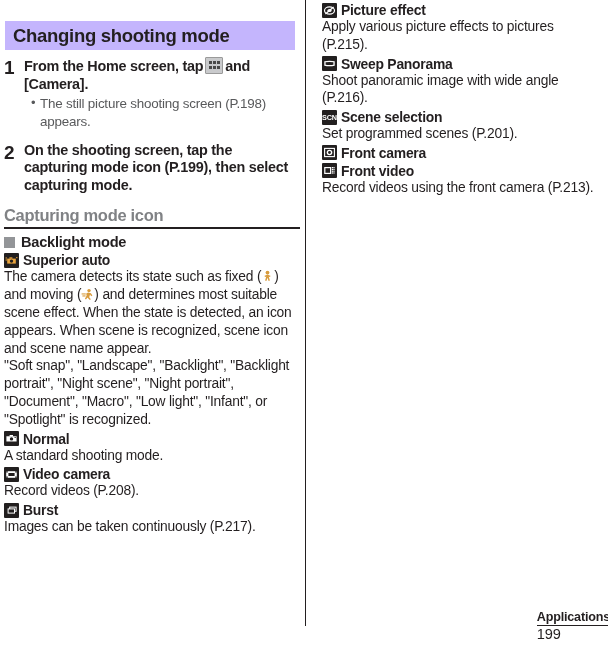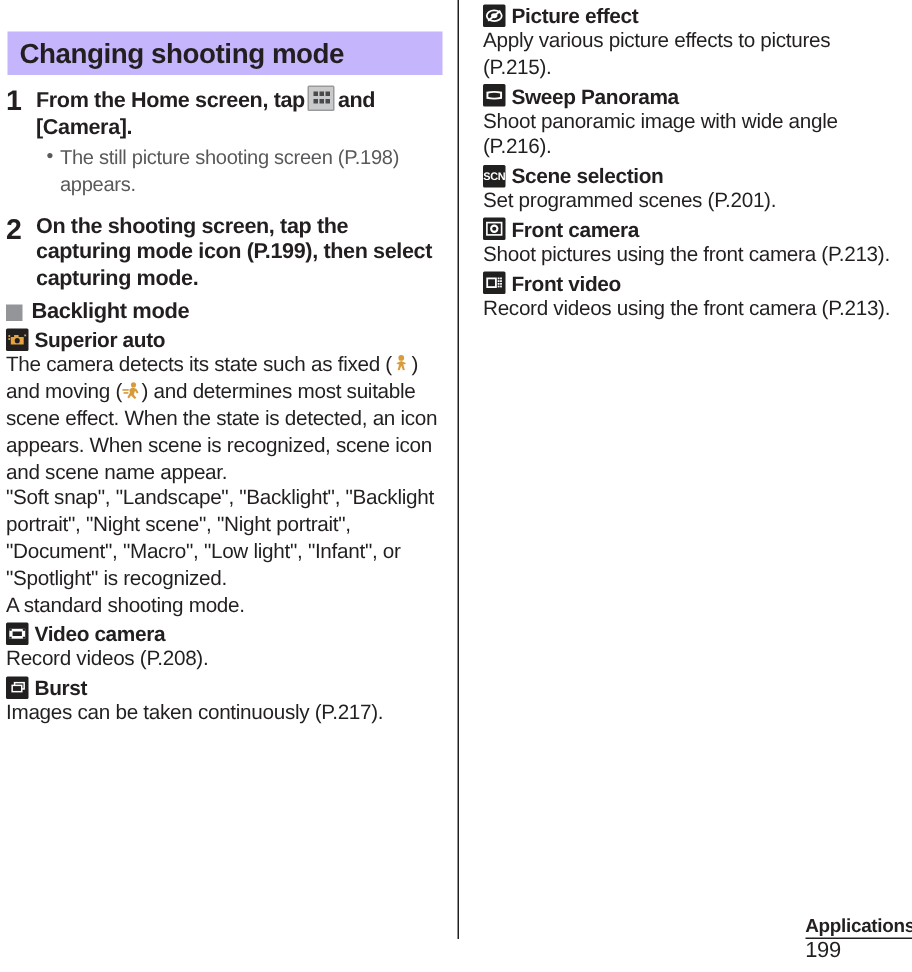--- a/index.html
+++ b/index.html
@@ -264,20 +264,24 @@
       </div>
     </div>
 
     <div class="step" style="margin-top:11px">
       <div class="step-num">2</div>
       <div class="step-body">
         <div class="step-title">On the shooting screen, tap the capturing mode icon (P.199), then select capturing mode.</div>
       </div>
     </div>
 
+    <div class="sub-head">
+      <span class="sh-text">Capturing mode icon</span>
+      <div class="sh-rule"></div>
+    </div>
 
     <div class="sq-head">
       <span class="sq-bullet"></span>
       <span class="sq-label">Backlight mode</span>
     </div>
 
     <div class="icon-row indent">
       <span class="ibox">
         <svg width="13" height="13" viewBox="0 0 13 13">
           <path d="M2.2 4.6h8.6v5.0H2.2z" fill="#e8a33d"></path>
@@ -295,20 +299,31 @@
             <path d="M6.5 4.6 L9.8 6.1 L8.4 7.0 L6.5 6.3 L4.6 7.0 L3.2 6.1 Z" fill="#d89b3c"></path>
             <path d="M5.4 6.0 L4.1 10.6 L5.4 10.9 L6.5 7.8 L7.6 10.9 L8.9 10.6 L7.6 6.0 Z" fill="#d89b3c"></path>
           </svg></span><span>) and moving (</span><span class="pict"><svg width="13" height="13" viewBox="0 0 13 13">
             <circle cx="8.0" cy="2.6" r="1.7" fill="#d89b3c"></circle>
             <path d="M7.2 4.4 L9.9 5.2 L11.4 7.6 L10.2 8.3 L9.0 6.5 L8.2 9.2 L9.9 11.2 L8.8 12.0 L6.4 9.6 L5.0 11.6 L3.9 10.8 L5.6 7.8 L5.2 5.6 Z" fill="#d89b3c"></path>
             <rect x="0.6" y="5.4" width="4.2" height="1.1" fill="#d89b3c"></rect>
             <rect x="1.4" y="7.4" width="3.2" height="1.1" fill="#d89b3c"></rect>
           </svg></span><span>) and determines most suitable scene effect. When the state is detected, an icon appears. When scene is recognized, scene icon and scene name appear.</span></div>
     <div class="desc tight">"Soft snap", "Landscape", "Backlight", "Backlight portrait", "Night scene", "Night portrait", "Document", "Macro", "Low light", "Infant", or "Spotlight" is recognized.</div>
 
+    <div class="icon-row indent">
+      <span class="ibox">
+        <svg width="13" height="13" viewBox="0 0 13 13">
+          <path d="M1.4 4.3h10.2v5.2H1.4z" fill="#ffffff"></path>
+          <path d="M4.6 3.1h3.4v1.3H4.6z" fill="#ffffff"></path>
+          <circle cx="6.5" cy="6.9" r="1.7" fill="#221f1f"></circle>
+          <rect x="9.5" y="4.9" width="1.4" height="0.9" fill="#221f1f"></rect>
+        </svg>
+      </span>
+      <span class="ir-label">Normal</span>
+    </div>
     <div class="desc">A standard shooting mode.</div>
 
     <div class="icon-row indent">
       <span class="ibox">
         <svg width="13" height="13" viewBox="0 0 13 13">
           <rect x="1.2" y="3.2" width="10.6" height="6.6" fill="#ffffff"></rect>
           <rect x="1.2" y="3.2" width="1.6" height="1.3" fill="#221f1f"></rect>
           <rect x="1.2" y="8.5" width="1.6" height="1.3" fill="#221f1f"></rect>
           <rect x="10.2" y="3.2" width="1.6" height="1.3" fill="#221f1f"></rect>
           <rect x="10.2" y="8.5" width="1.6" height="1.3" fill="#221f1f"></rect>
@@ -370,21 +385,20 @@
     <div class="icon-row">
       <span class="ibox">
         <svg width="13" height="13" viewBox="0 0 13 13">
           <rect x="1.6" y="2.4" width="9.8" height="8.2" fill="none" stroke="#ffffff" stroke-width="1.1"></rect>
           <circle cx="6.5" cy="6.5" r="2.8" fill="#ffffff"></circle>
           <circle cx="6.5" cy="6.5" r="1.4" fill="#221f1f"></circle>
         </svg>
       </span>
       <span class="ir-label">Front camera</span>
     </div>
-    <div class="desc">Shoot pictures using the front camera (P.213).</div>
 
     <div class="icon-row">
       <span class="ibox">
         <svg width="13" height="13" viewBox="0 0 13 13">
           <rect x="1.2" y="3.0" width="7.0" height="7.0" fill="#ffffff"></rect>
           <rect x="2.4" y="4.2" width="4.6" height="4.6" fill="#221f1f"></rect>
           <rect x="8.8" y="3.0" width="1.2" height="1.2" fill="#ffffff"></rect>
           <rect x="10.4" y="3.0" width="1.2" height="1.2" fill="#ffffff"></rect>
           <rect x="8.8" y="4.8" width="1.2" height="1.2" fill="#ffffff"></rect>
           <rect x="10.4" y="4.8" width="1.2" height="1.2" fill="#ffffff"></rect>

